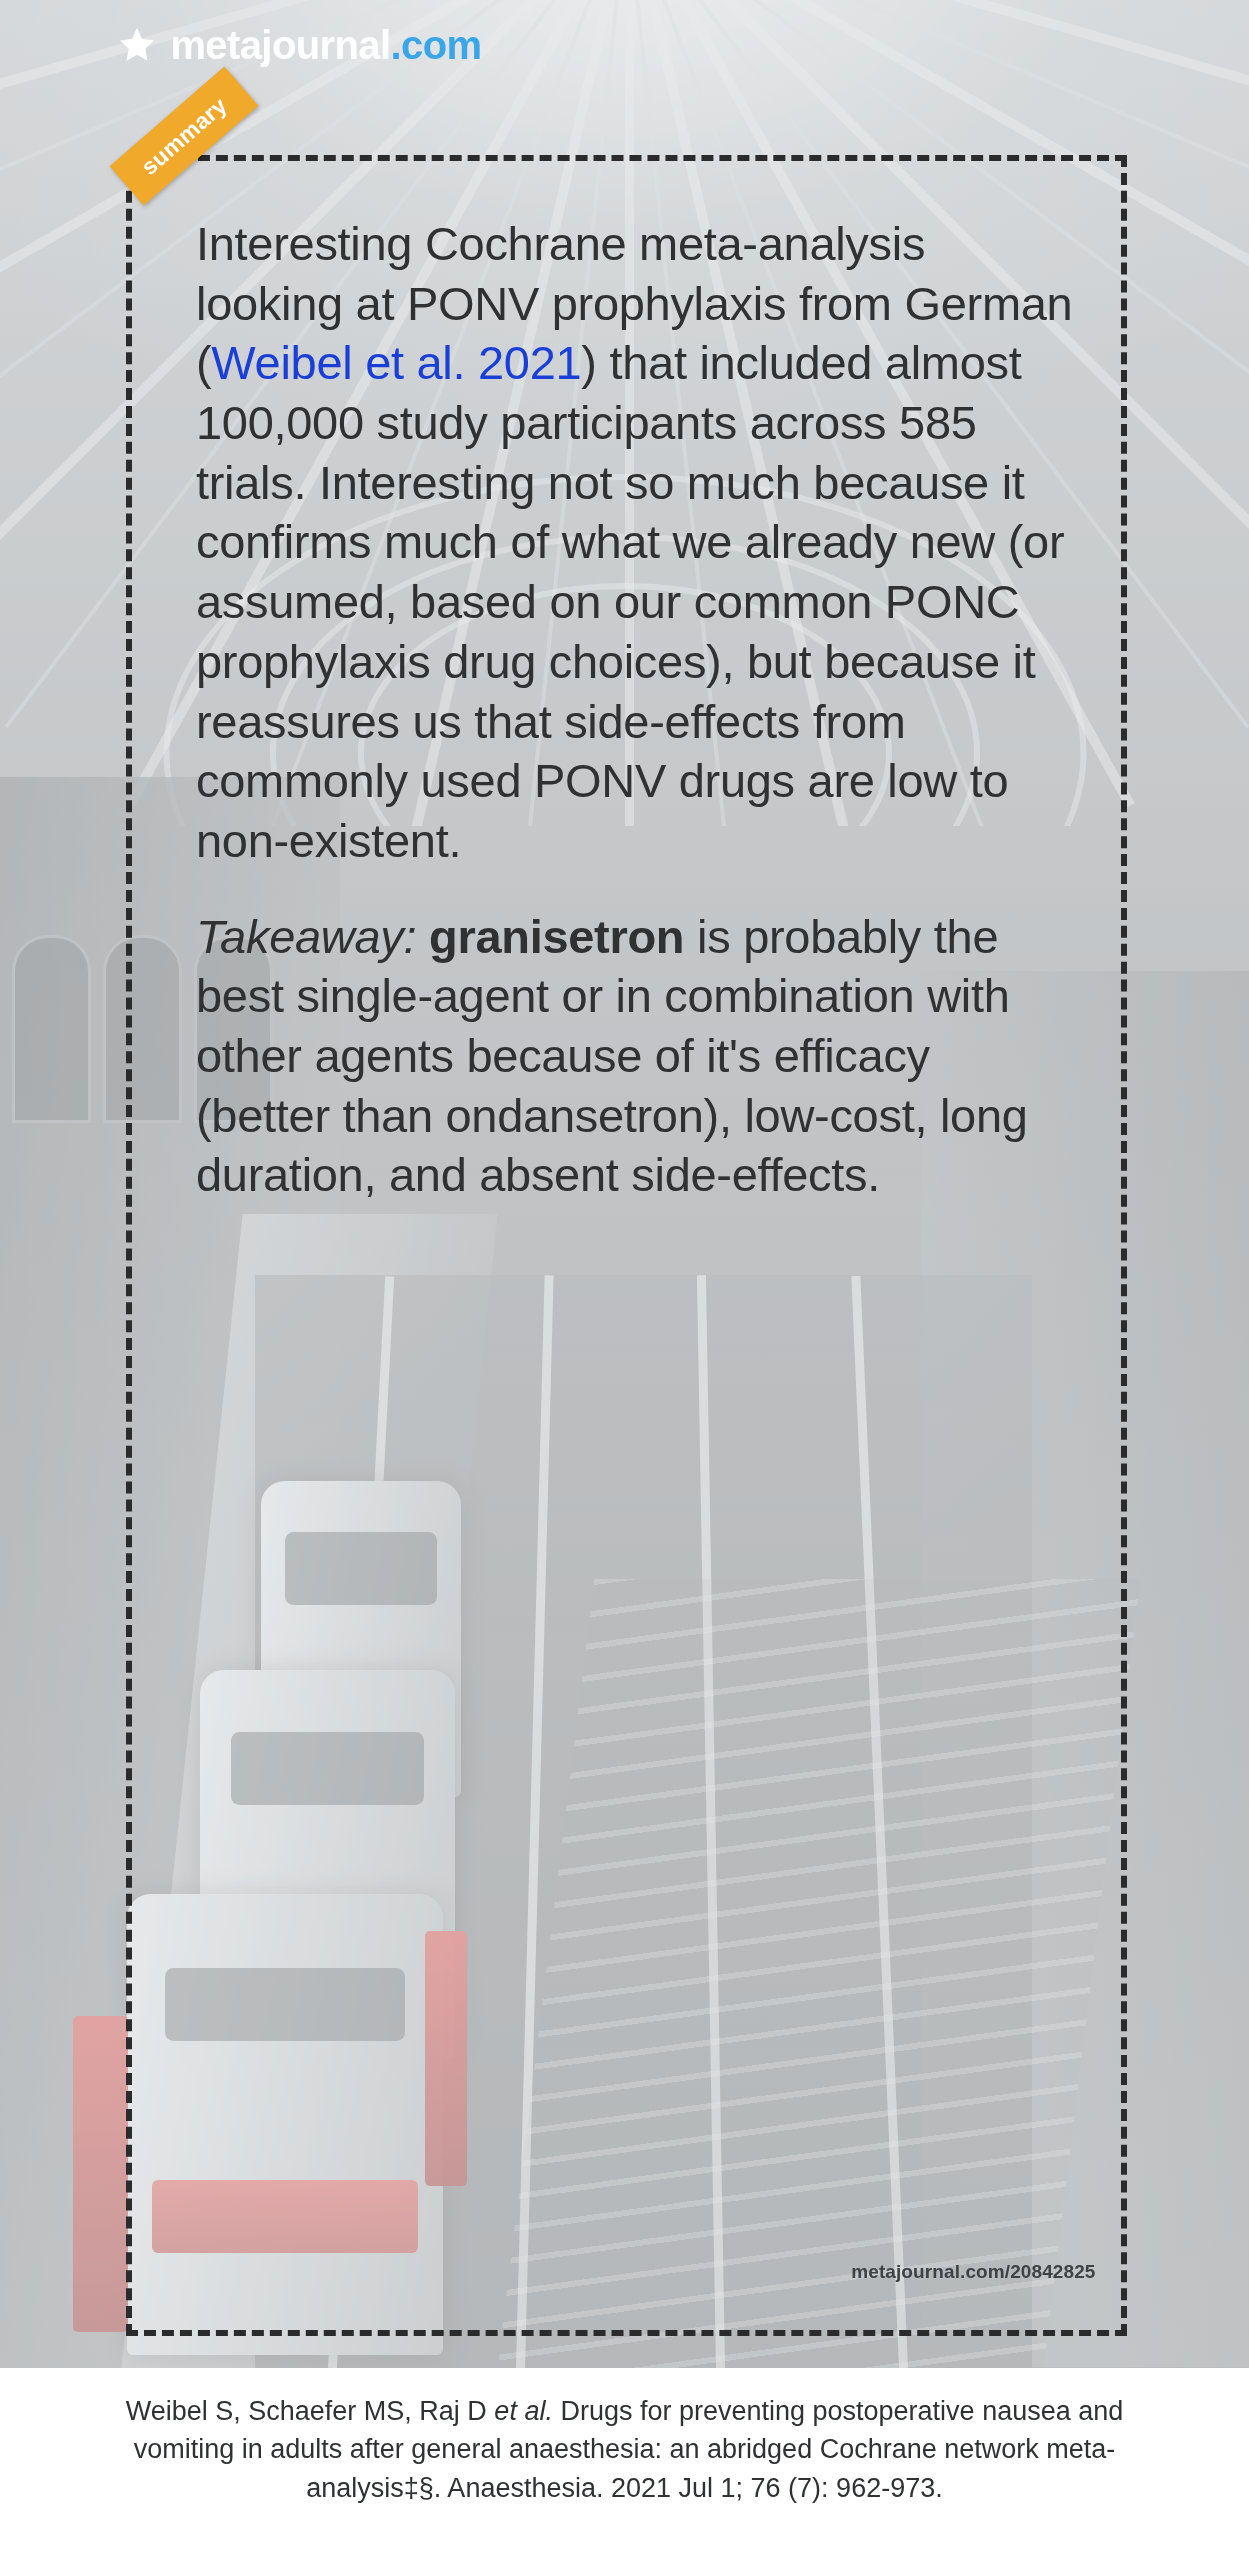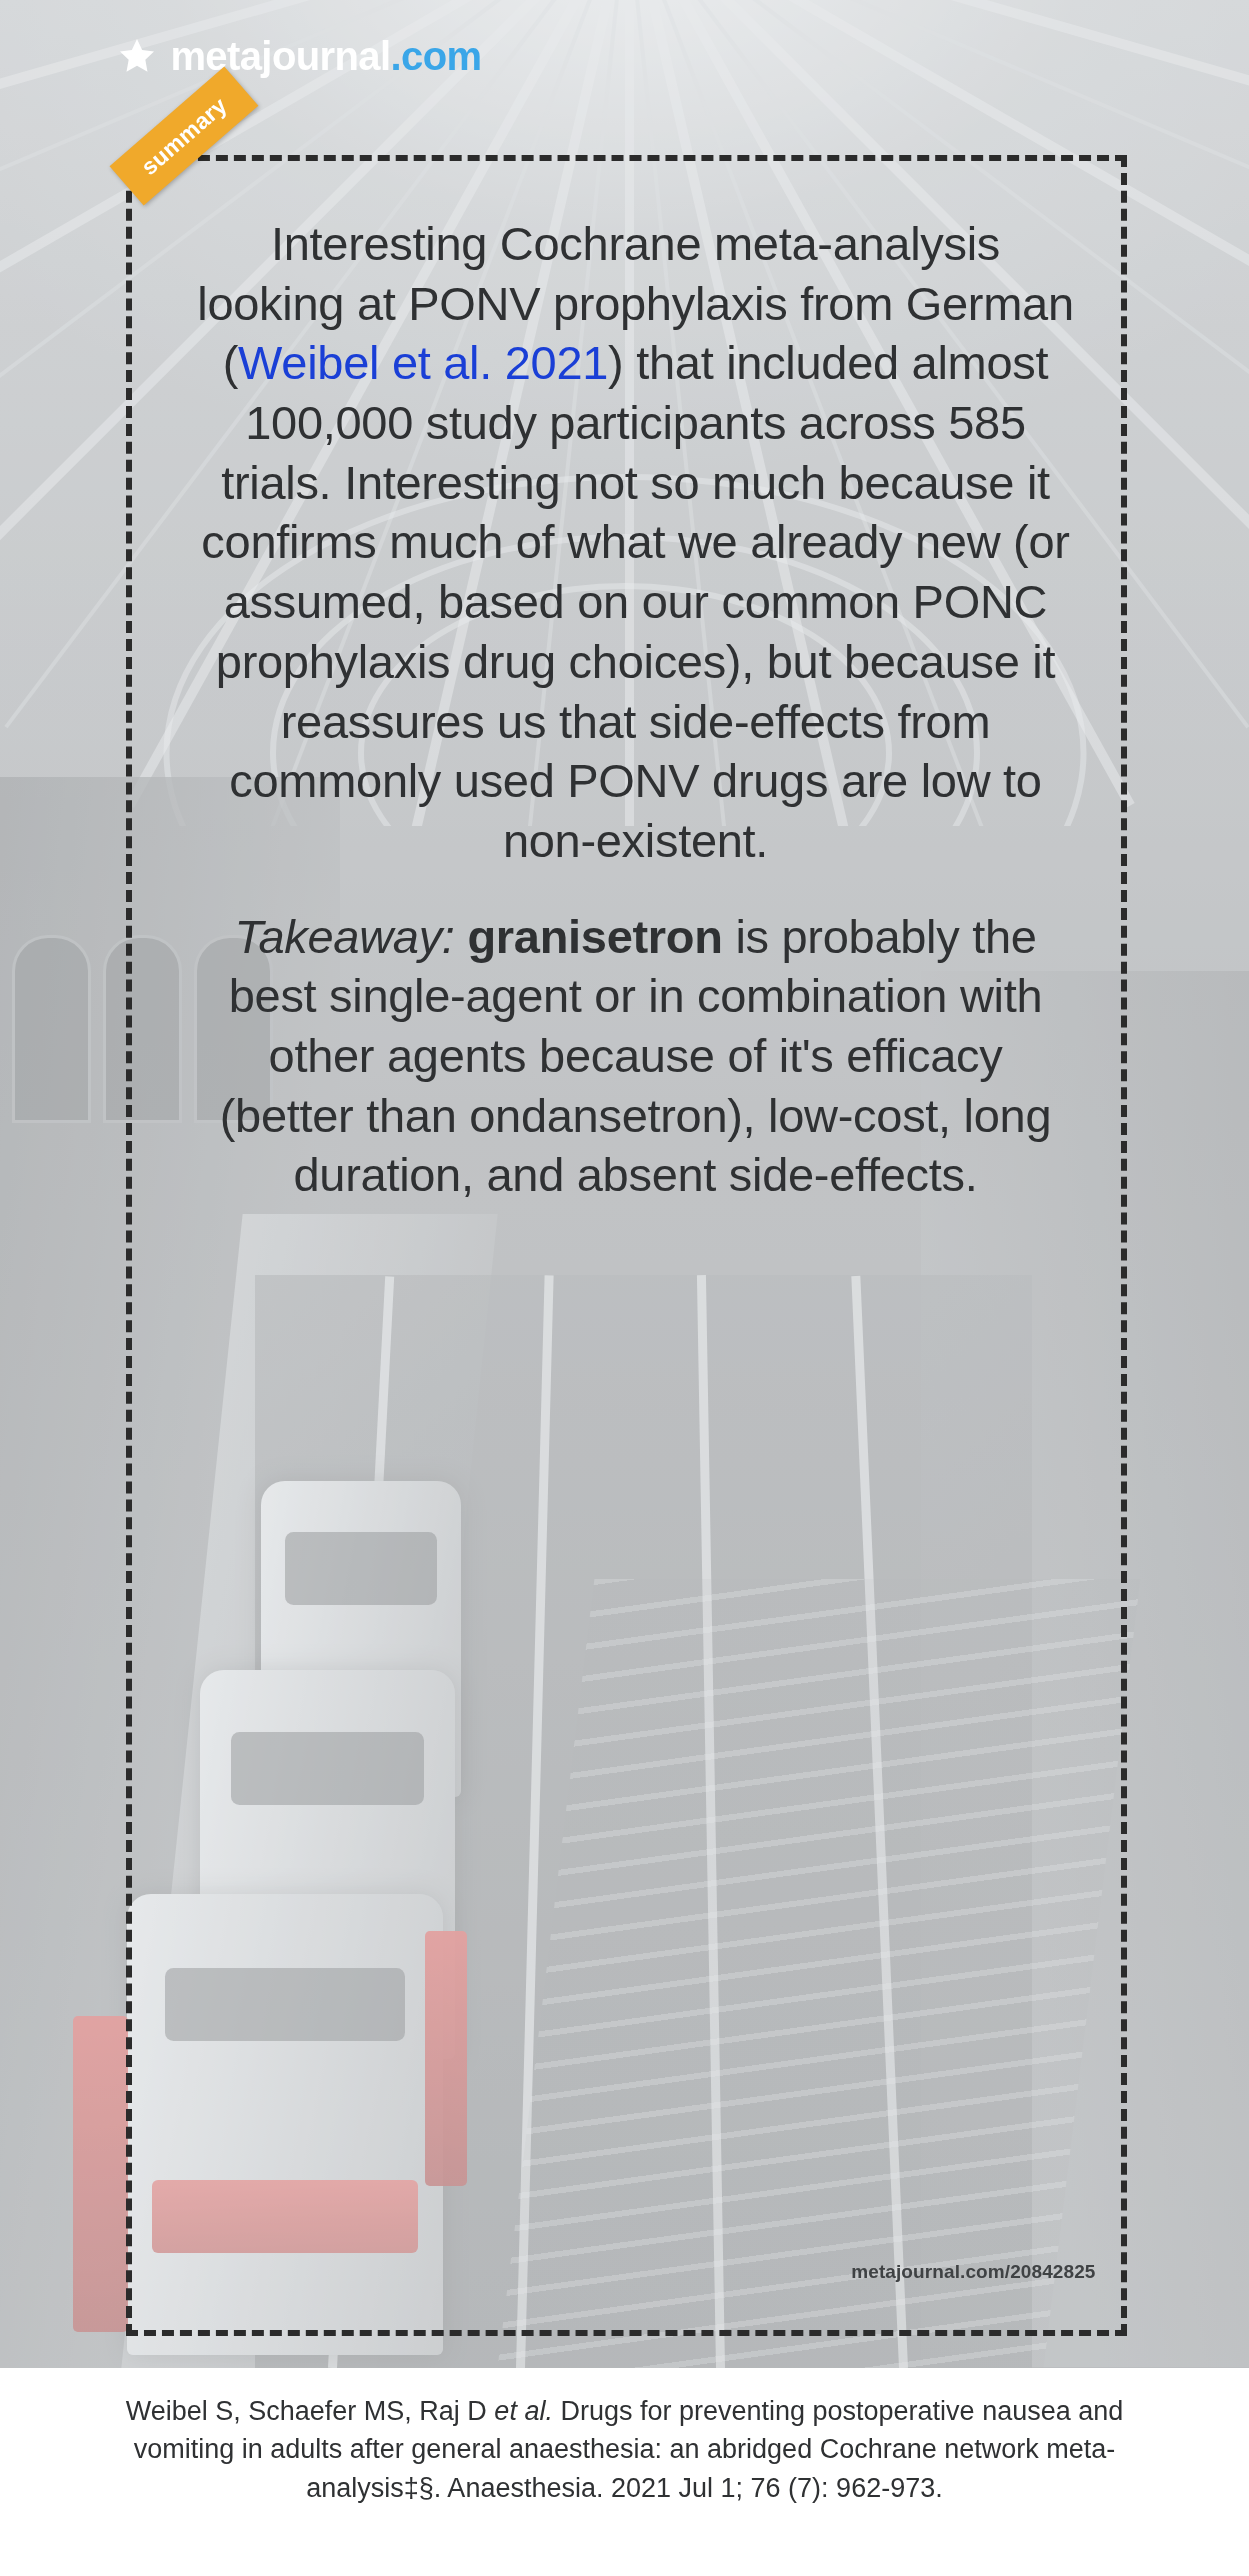--- a/index.html
+++ b/index.html
@@ -177,21 +177,21 @@
   .overlay-wash {
     position: absolute;
     left: 0; top: 0; width: 100%; height: 100%;
     background: rgba(236,238,239,0.46);
   }
 
   
   .brand {
     position: absolute;
     left: 117px;
-    top: 36px;
+    top: 25px;
     display: flex;
     align-items: center;
     gap: 13.4px;
     z-index: 20;
   }
   .brand-star {
     width: 40px;
     height: 40px;
     color: #ffffff;
     display: block;
@@ -240,21 +240,20 @@
     height: 2181px;
     border: 6.7px dashed #2b2b2b;
     box-sizing: border-box;
     z-index: 15;
   }
   .card-body {
     position: absolute;
     left: 64px;
     right: 46px;
     top: 53px;
-    text-align: center;
     color: #2f3133;
     font-size: 47px;
     line-height: 1.27;
     letter-spacing: -0.3px;
   }
   .card-body p {
     margin: 0 0 36px 0;
   }
   .card-body p:last-child {
     margin-bottom: 0;

